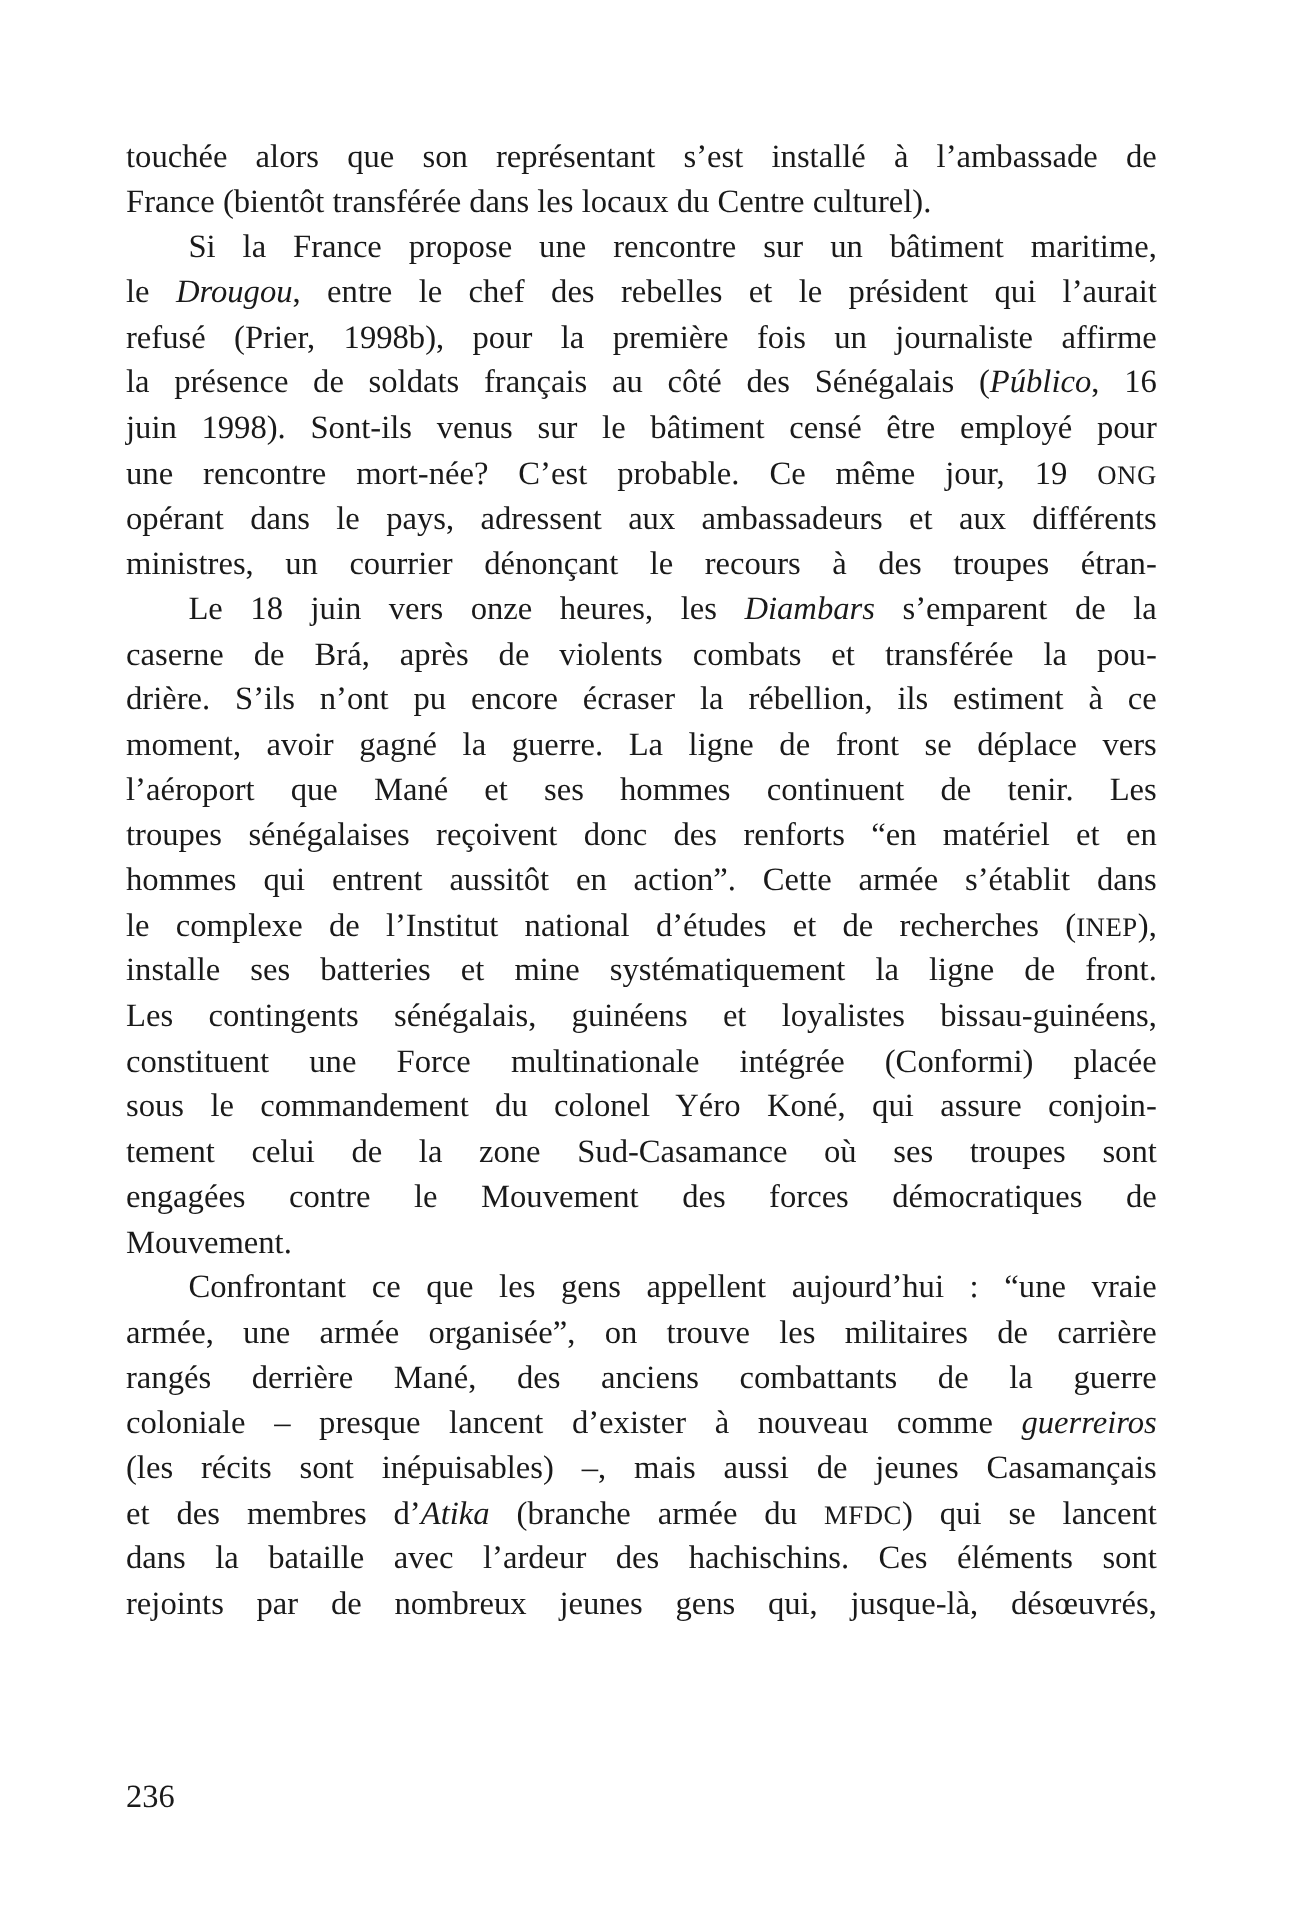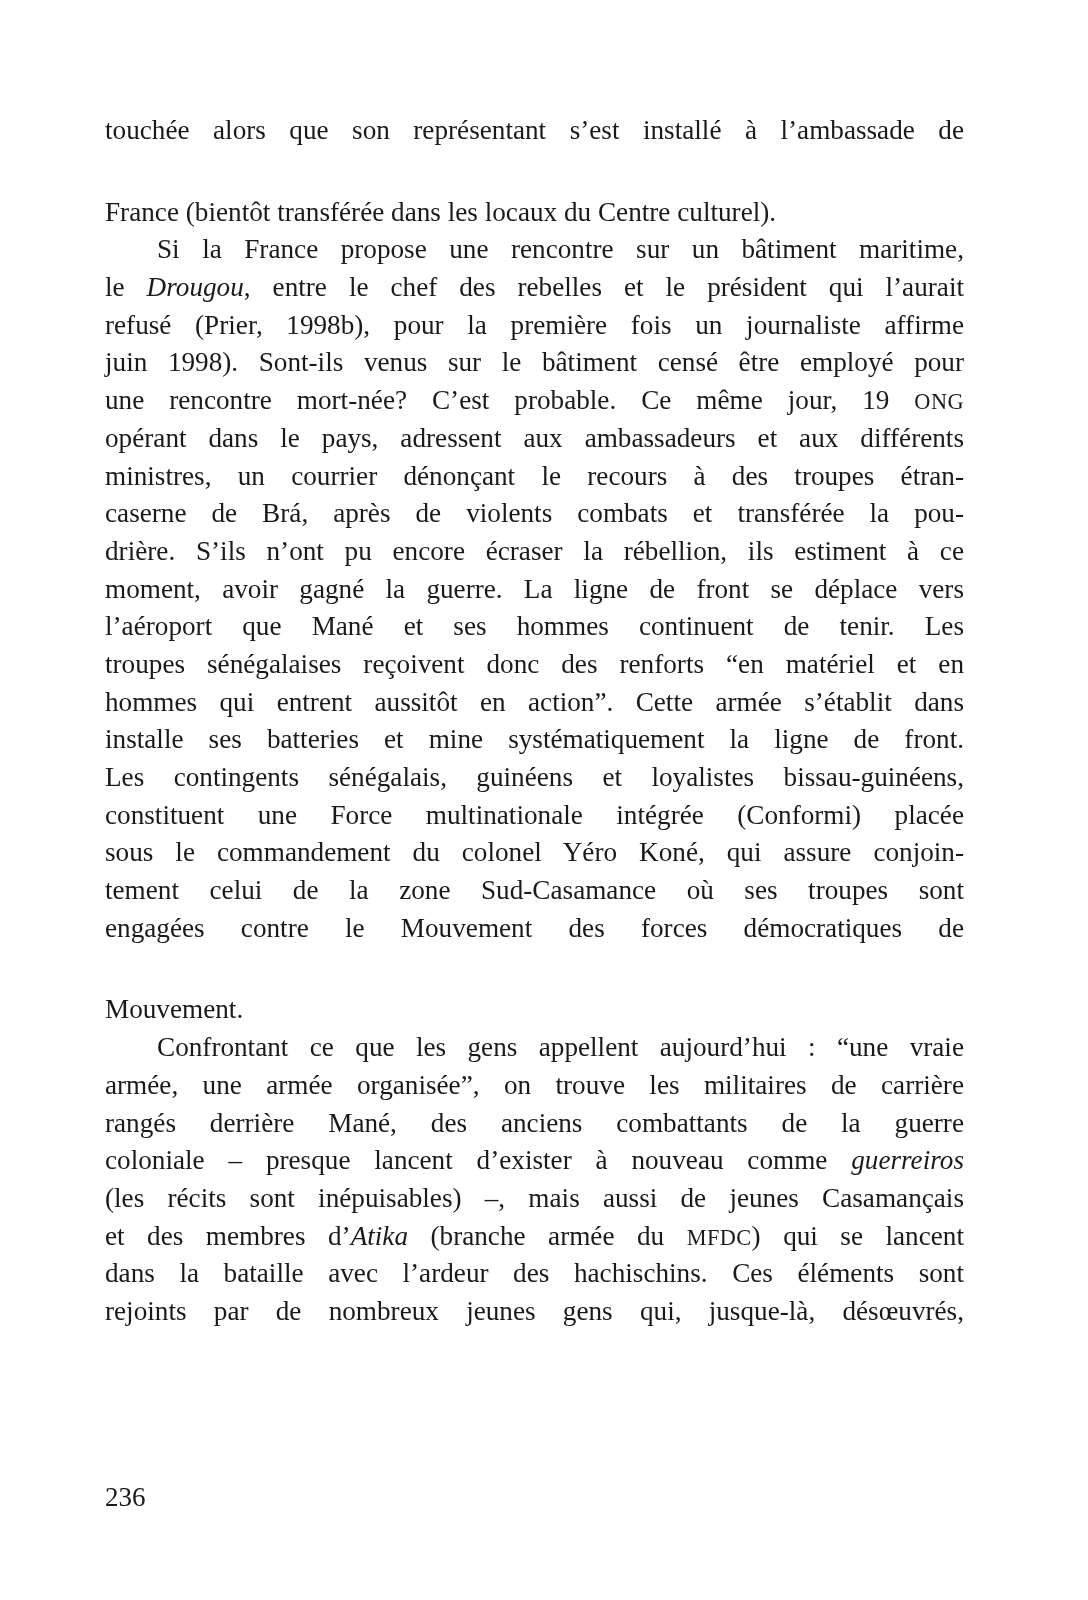--- a/index.html
+++ b/index.html
@@ -34,21 +34,20 @@
     .line {
       display: block;
       white-space: nowrap;
       text-align: justify;
       text-align-last: justify;
       height: 37.7px;
       overflow: visible;
     }
     .line.last {
       text-align-last: left;
-      margin-top: 44px;
     }
     .line.indent {
       padding-left: 52px;
     }
     .seg-i { font-style: italic; }
     .seg-sc { font-size: 0.82em; letter-spacing: 0.02em; }
     .page-number {
       position: absolute;
       left: 105px;
       top: 1458px;
@@ -61,30 +60,33 @@
 </head>
 <body>
 
 <div class="page">
   <div class="text-block" id="text-block">
       <span class="line"><span>touchée alors que son représentant s’est installé à l’ambassade de</span></span>
       <span class="line last"><span>France (bientôt transférée dans les locaux du Centre culturel).</span></span>
       <span class="line indent"><span>Si la France propose une rencontre sur un bâtiment maritime,</span></span>
       <span class="line"><span>le </span><span class="seg-i">Drougou</span><span>, entre le chef des rebelles et le président qui l’aurait</span></span>
       <span class="line"><span>refusé (Prier, 1998b), pour la première fois un journaliste affirme</span></span>
+      <span class="line"><span>la présence de soldats français au côté des Sénégalais (</span><span class="seg-i">Público</span><span>, 16</span></span>
       <span class="line"><span>juin 1998). Sont-ils venus sur le bâtiment censé être employé pour</span></span>
       <span class="line"><span>une rencontre mort-née? C’est probable. Ce même jour, 19 </span><span class="seg-sc">ONG</span></span>
       <span class="line"><span>opérant dans le pays, adressent aux ambassadeurs et aux différents</span></span>
       <span class="line"><span>ministres, un courrier dénonçant le recours à des troupes étran-</span></span>
+      <span class="line indent"><span>Le 18 juin vers onze heures, les </span><span class="seg-i">Diambars</span><span> s’emparent de la</span></span>
       <span class="line"><span>caserne de Brá, après de violents combats et transférée la pou-</span></span>
       <span class="line"><span>drière. S’ils n’ont pu encore écraser la rébellion, ils estiment à ce</span></span>
       <span class="line"><span>moment, avoir gagné la guerre. La ligne de front se déplace vers</span></span>
       <span class="line"><span>l’aéroport que Mané et ses hommes continuent de tenir. Les</span></span>
       <span class="line"><span>troupes sénégalaises reçoivent donc des renforts “en matériel et en</span></span>
       <span class="line"><span>hommes qui entrent aussitôt en action”. Cette armée s’établit dans</span></span>
+      <span class="line"><span>le complexe de l’Institut national d’études et de recherches (</span><span class="seg-sc">INEP</span><span>),</span></span>
       <span class="line"><span>installe ses batteries et mine systématiquement la ligne de front.</span></span>
       <span class="line"><span>Les contingents sénégalais, guinéens et loyalistes bissau-guinéens,</span></span>
       <span class="line"><span>constituent une Force multinationale intégrée (Conformi) placée</span></span>
       <span class="line"><span>sous le commandement du colonel Yéro Koné, qui assure conjoin-</span></span>
       <span class="line"><span>tement celui de la zone Sud-Casamance où ses troupes sont</span></span>
       <span class="line"><span>engagées contre le Mouvement des forces démocratiques de</span></span>
       <span class="line last"><span>Mouvement.</span></span>
       <span class="line indent"><span>Confrontant ce que les gens appellent aujourd’hui : “une vraie</span></span>
       <span class="line"><span>armée, une armée organisée”, on trouve les militaires de carrière</span></span>
       <span class="line"><span>rangés derrière Mané, des anciens combattants de la guerre</span></span>

